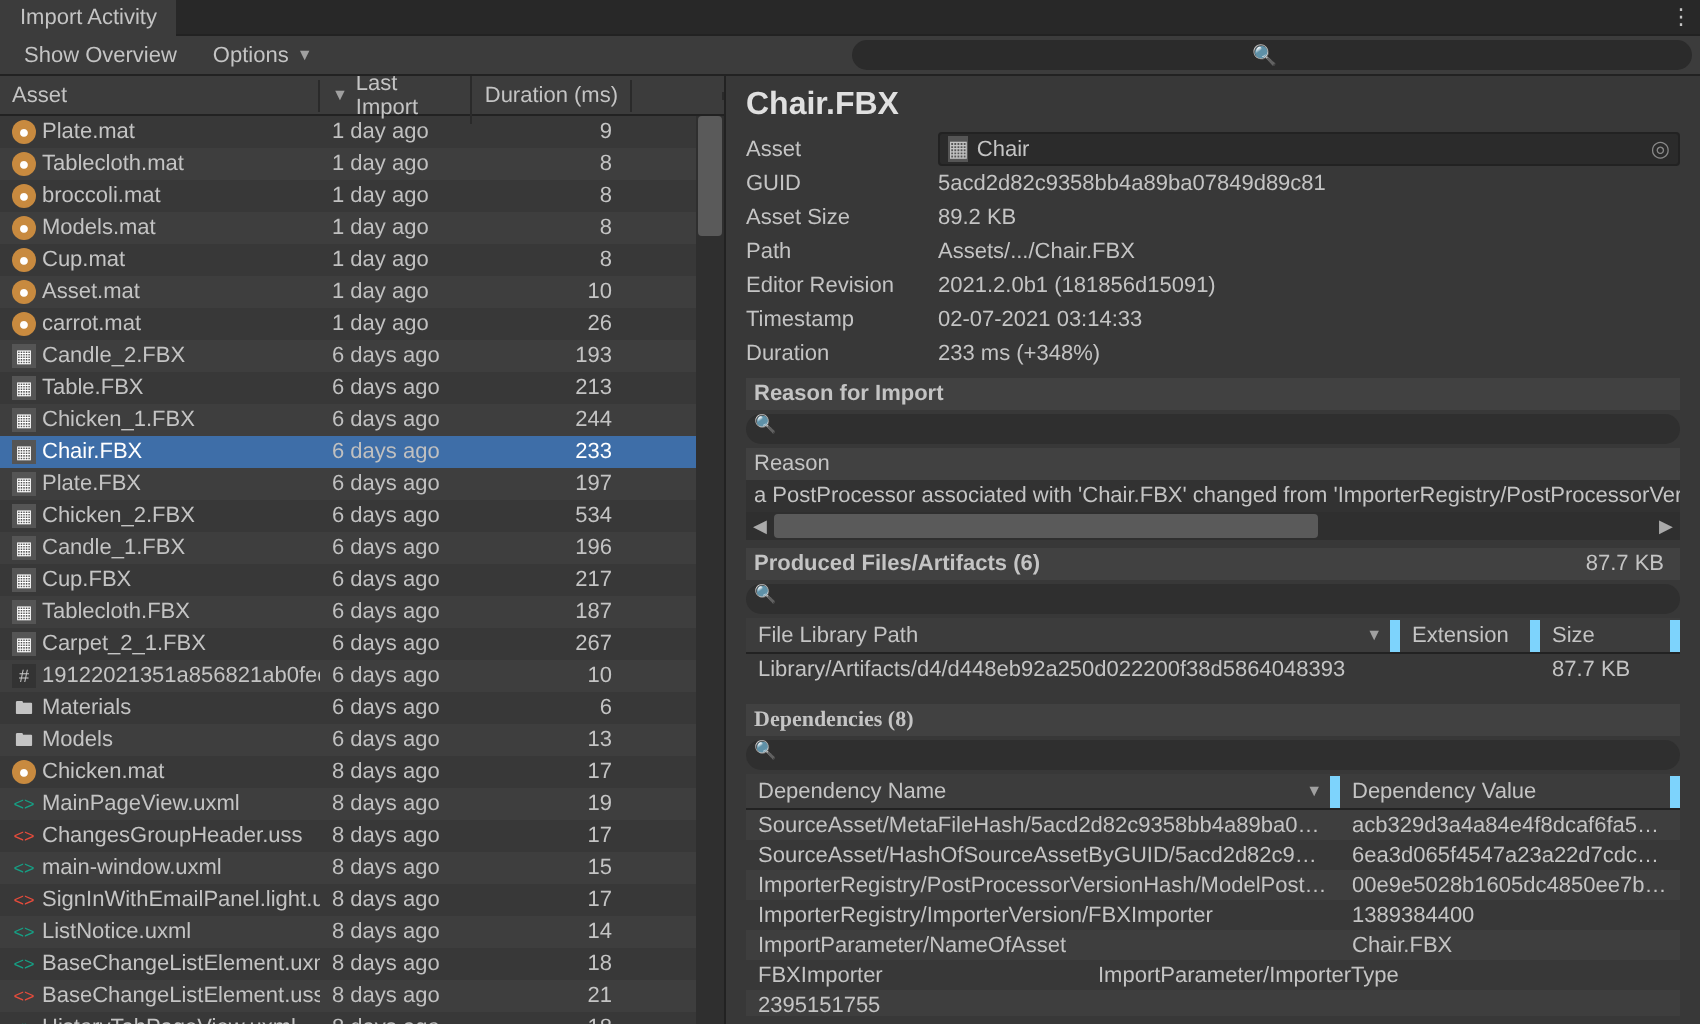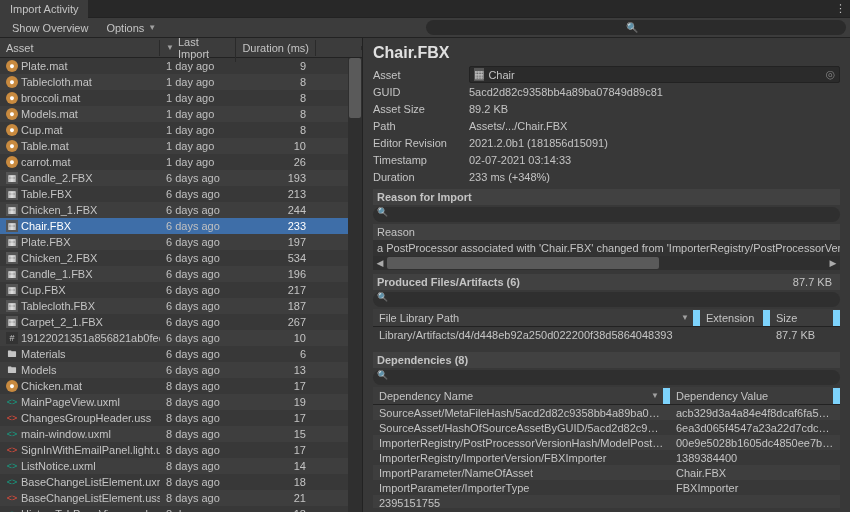--- a/index.html
+++ b/index.html
@@ -218,21 +218,21 @@
     position:relative;
   }
   .hscroll .arrow { width:14px; text-align:center; color:#aaa; font-size:9px; }
   .hscroll .track { flex:1; position:relative; height:100%; }
   .hscroll .thumb { position:absolute; left:0; width:62%; top:1px; bottom:1px; background:#5a5a5a; border-radius:2px; }
 
   .table-hd {
     display:flex; background:#3c3c3c; border-bottom:1px solid #222;
     font-size:11px; height:18px; align-items:center; margin-top:2px;
   }
-  .table-hd .th { padding:2px 6px; border-right:7px solid #7dd3fc; display:flex; align-items:center; }
+  .table-hd .th { padding:2px 6px; border-right:5px solid #7dd3fc; display:flex; align-items:center; }
   .table-row { display:flex; font-size:11px; height:15px; align-items:center; }
   .table-row.alt { background:#3e3e3e; }
   .table-row .td { padding:0 6px; overflow:hidden; white-space:nowrap; text-overflow:ellipsis; }
 
   .th-file { flex:1; position:relative; }
   .th-ext  { width:70px; }
   .th-size { width:70px; border-right:none; }
   .th-file .sort-arrow { font-size:8px; color:#a0a0a0; position:absolute; right:4px; }
 
   .th-depn { flex:1; position:relative; }
@@ -310,21 +310,21 @@
             <div class="acell asset">
               <span class="fileico mat">●</span>
               <span>Cup.mat</span>
             </div>
             <div class="acell last">1 day ago</div>
             <div class="acell dur">8</div>
           </div>
           <div class="arow alt">
             <div class="acell asset">
               <span class="fileico mat">●</span>
-              <span>Table.mat</span>
+              <span>Asset.mat</span>
             </div>
             <div class="acell last">1 day ago</div>
             <div class="acell dur">10</div>
           </div>
           <div class="arow">
             <div class="acell asset">
               <span class="fileico mat">●</span>
               <span>carrot.mat</span>
             </div>
             <div class="acell last">1 day ago</div>
@@ -587,21 +587,21 @@
           <div class="th th-size">Size</div>
         </div>
         <div id="artifact-rows">
             <div class="table-row">
               <div class="td th-file">Library/Artifacts/d4/d448eb92a250d022200f38d5864048393</div>
               <div class="td th-ext"></div>
               <div class="td th-size">87.7 KB</div>
             </div>
           </div>
 
-        <div class="section-hd" style="margin-top:10px;">
+        <div class="section-hd" style="margin-top:10px;font-family:Liberation Serif, serif;">
           <span>Dependencies (8)</span>
         </div>
         <div class="mini-search-wrap">
           <span class="icon">🔍</span>
           <input class="mini-search" style="">
         </div>
         <div class="table-hd">
           <div class="th th-depn">
             <span>Dependency Name</span>
             <span class="sort-arrow">▼</span>
@@ -623,22 +623,22 @@
             </div>
             <div class="table-row">
               <div class="td th-depn">ImporterRegistry/ImporterVersion/FBXImporter</div>
               <div class="td th-depv">1389384400</div>
             </div>
             <div class="table-row alt">
               <div class="td th-depn">ImportParameter/NameOfAsset</div>
               <div class="td th-depv">Chair.FBX</div>
             </div>
             <div class="table-row">
+              <div class="td th-depv">FBXImporter</div>
               <div class="td th-depn">ImportParameter/ImporterType</div>
-              <div class="td th-depv">FBXImporter</div>
             </div>
             <div class="table-row alt">
               <div class="td th-depv">2395151755</div>
             </div>
           </div>
       </div>
     </div>
   </div>
 </div>
 

